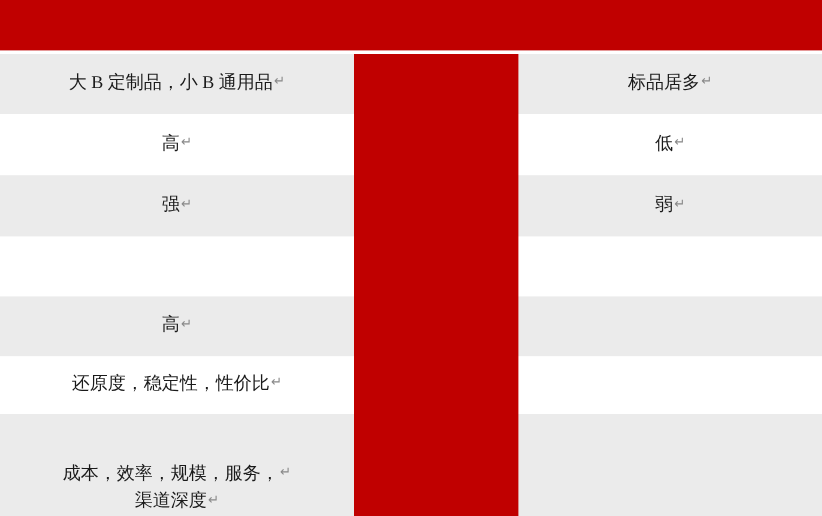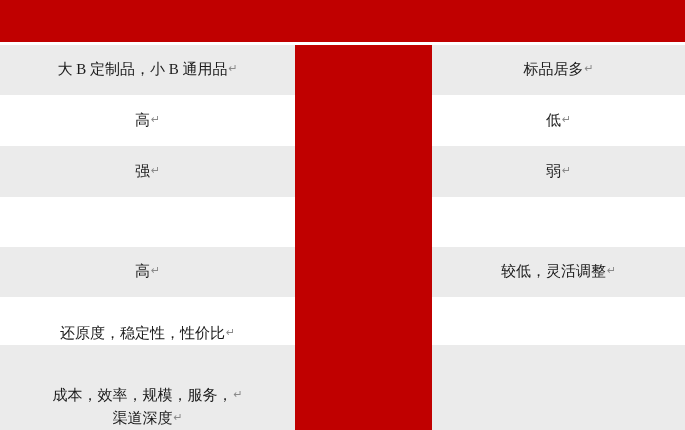--- a/index.html
+++ b/index.html
@@ -162,26 +162,23 @@
   </div>
 
 
   <div class="row shaded" style="top:247px;height:50px;">
     <div class="cell side-left">
       <span><span>高</span><span class="cr">↵</span></span>
     </div>
     <div class="cell middle">
       <span><span>需求稳定性</span><span class="cr">↵</span></span>
     </div>
-    <div class="cell side-right">
-      <span><span>较低，灵活调整</span><span class="cr">↵</span></span>
-    </div>
   </div>
 
-  <div class="row plain" style="top:310px;height:48px;">
+  <div class="row plain" style="top:297px;height:48px;">
     <div class="cell side-left">
       <span><span>还原度，稳定性，性价比</span><span class="cr">↵</span></span>
     </div>
     <div class="cell middle">
       <span><span>产品诉求</span><span class="cr">↵</span></span>
     </div>
   </div>
 
   <div class="row shaded" style="top:345px;height:85px;">
     <div class="cell side-left two-line">

